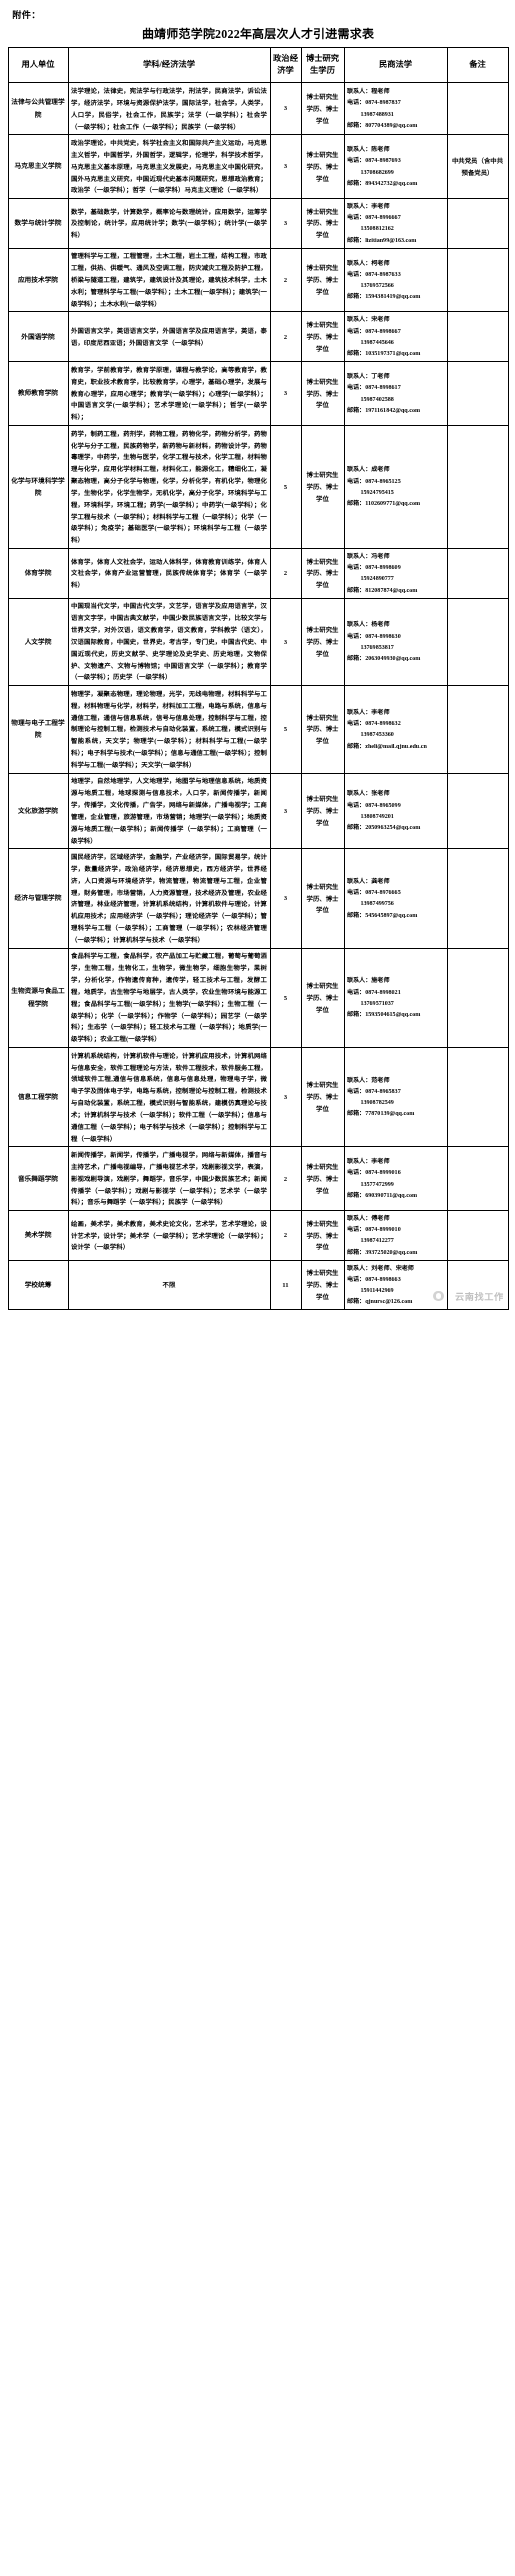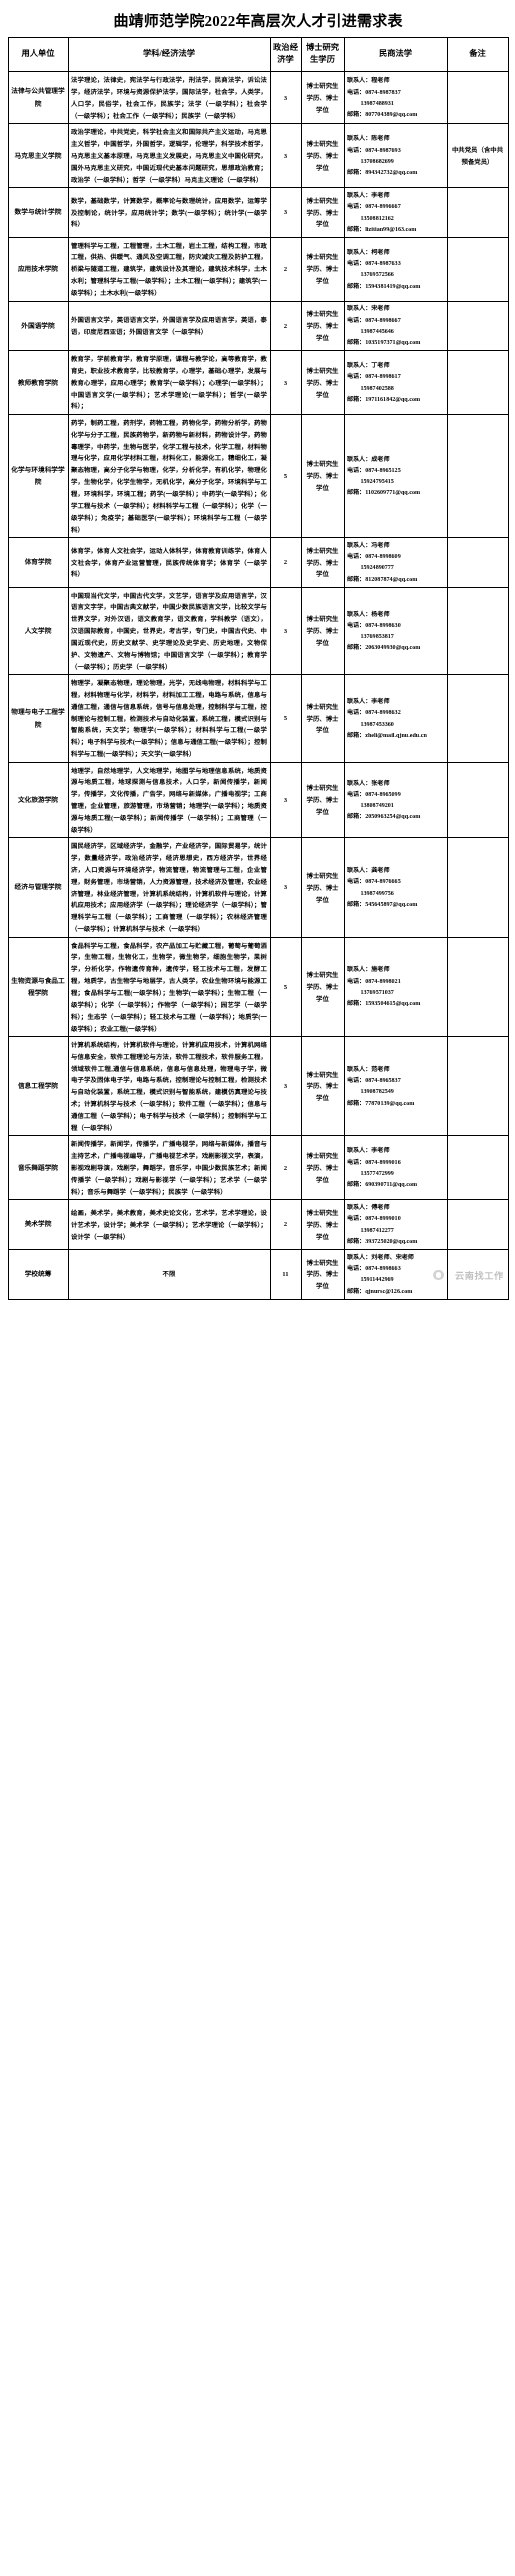--- a/index.html
+++ b/index.html
@@ -17,21 +17,21 @@
   }
   .attachment-label{
     font-size:9.2px;
     font-weight:700;
     letter-spacing:0.3px;
     margin:3.7px 0 1.2px 7.3px;
     line-height:1.2;
   }
   .doc-title{
     text-align:center;
-    font-size:15px;
+    font-size:12px;
     font-weight:700;
     letter-spacing:0.2px;
     margin:6.1px 0 4.9px 0;
     line-height:1.3;
   }
   table.req-table{
     border-collapse:collapse;
     width:500px;
     margin:4px auto;
     table-layout:fixed;
@@ -97,21 +97,21 @@
   td.contact .ln.indent{padding-left:13.5px;}
   td.remark{
     text-align:center;
     font-size:6.4px;
     font-weight:700;
     line-height:2.0;
   }
   .watermark{
     position:absolute;
     right:12.2px;
-    bottom:30px;
+    bottom:20px;
     display:flex;
     align-items:center;
     gap:11px;
     opacity:.62;
     pointer-events:none;
   }
   .watermark .wm-logo{
     width:10.4px;height:10.4px;border-radius:50%;
     background:#b9b9b9;
     position:relative;
@@ -129,20 +129,21 @@
     color:#9b9b9b;
     letter-spacing:0.6px;
     white-space:nowrap;
   }
 </style>
 </head>
 <body>
 
 <div class="page">
 
+  <div class="attachment-label">附件：</div>
 
   <div class="doc-title">曲靖师范学院2022年高层次人才引进需求表</div>
 
   <table class="req-table">
     <colgroup>
       <col class="c-unit">
         <col class="c-major">
         <col class="c-count">
       <col class="c-degree">
         <col class="c-contact">

